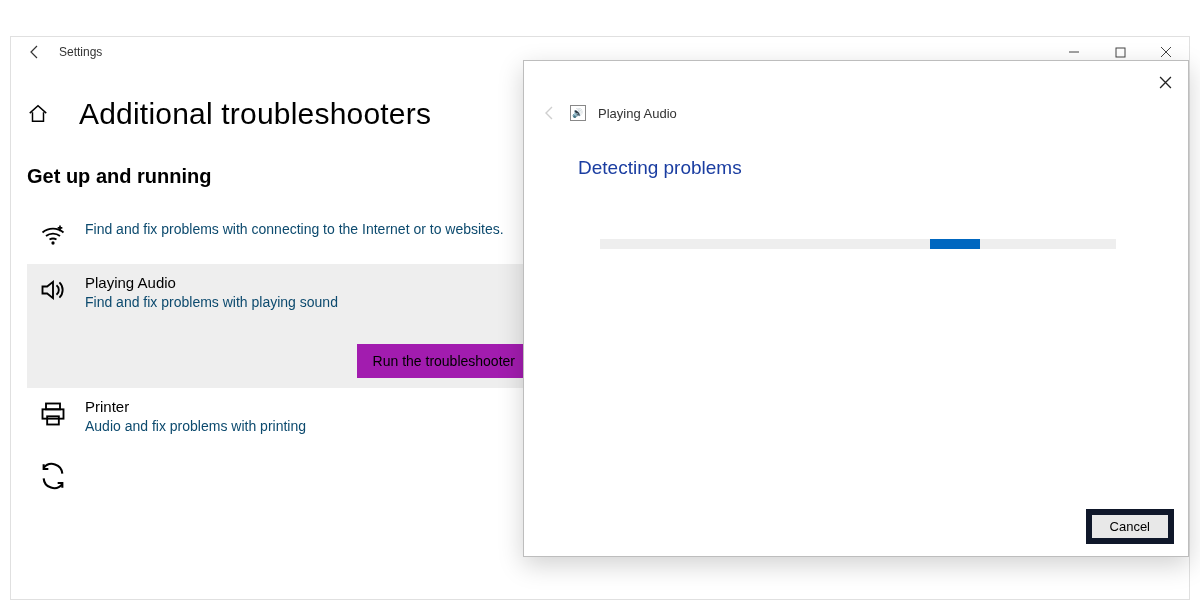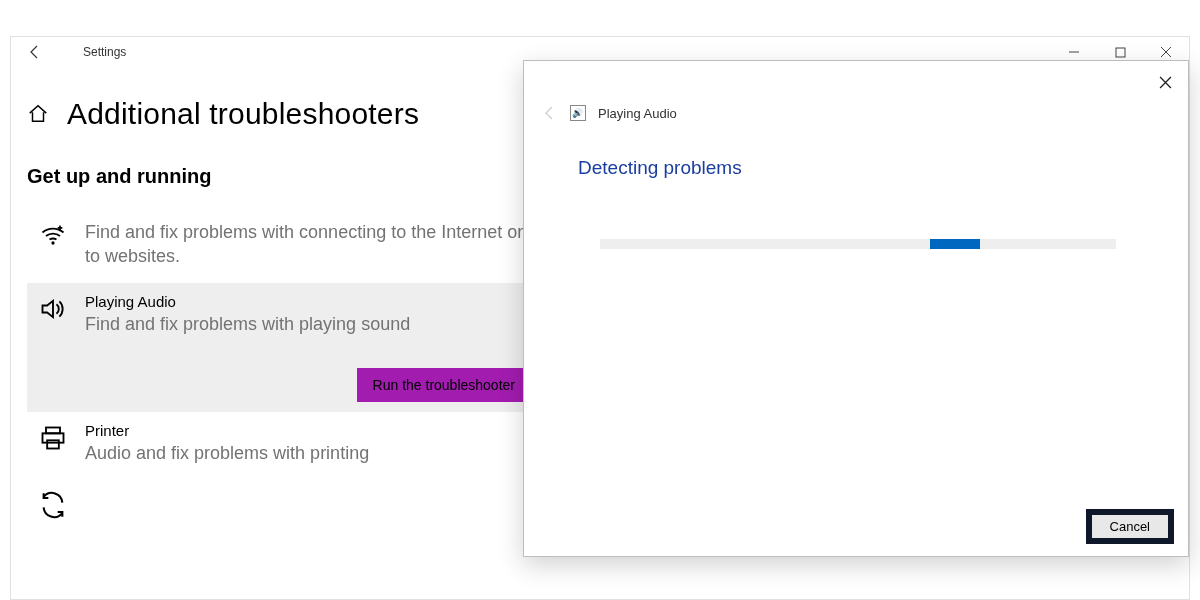--- a/index.html
+++ b/index.html
@@ -18,21 +18,20 @@
     border: 1px solid #e0e0e0;
     background: #fff;
   }
   .titlebar {
     height: 30px;
     display: flex;
     align-items: center;
     padding: 0 8px;
     font-size: 12px;
     color: #333;
-    gap: 24px;
   }
   .titlebar .back {
     width: 32px;
     display: flex;
     justify-content: center;
   }
   .titlebar .title { margin-left: 8px; }
   .win-controls {
     position: absolute;
     right: 0; top: 0;
@@ -50,20 +49,21 @@
     display: flex;
     align-items: center;
     gap: 18px;
     margin-bottom: 34px;
     margin-top: 10px;
   }
   .page-header h1 {
     font-weight: 400;
     font-size: 30px;
     letter-spacing: 0.2px;
+    margin-left: 12px;
   }
   h2.section {
     font-weight: 600;
     font-size: 20px;
     margin-bottom: 22px;
   }
   .ts-item {
     display: flex;
     align-items: flex-start;
     gap: 14px;
@@ -76,21 +76,21 @@
     flex-direction: column;
   }
   .ts-item.selected .row {
     display: flex;
     gap: 14px;
     align-items: flex-start;
   }
   .ts-icon { width: 32px; flex: none; padding-top: 2px; }
   .ts-text { }
   .ts-title { font-size: 15px; color: #000; margin-bottom: 2px; }
-  .ts-desc  { font-size: 18px; color: #737373; line-height: 1.35; }
+  .ts-desc  { font-size: 14px; color: #0c4a6e; line-height: 1.35; }
   .run-row {
     display: flex;
     justify-content: flex-end;
     width: 100%;
     padding-top: 18px;
     padding-right: 8px;
   }
   .run-btn {
     background: #a21caf;
     border: none;

